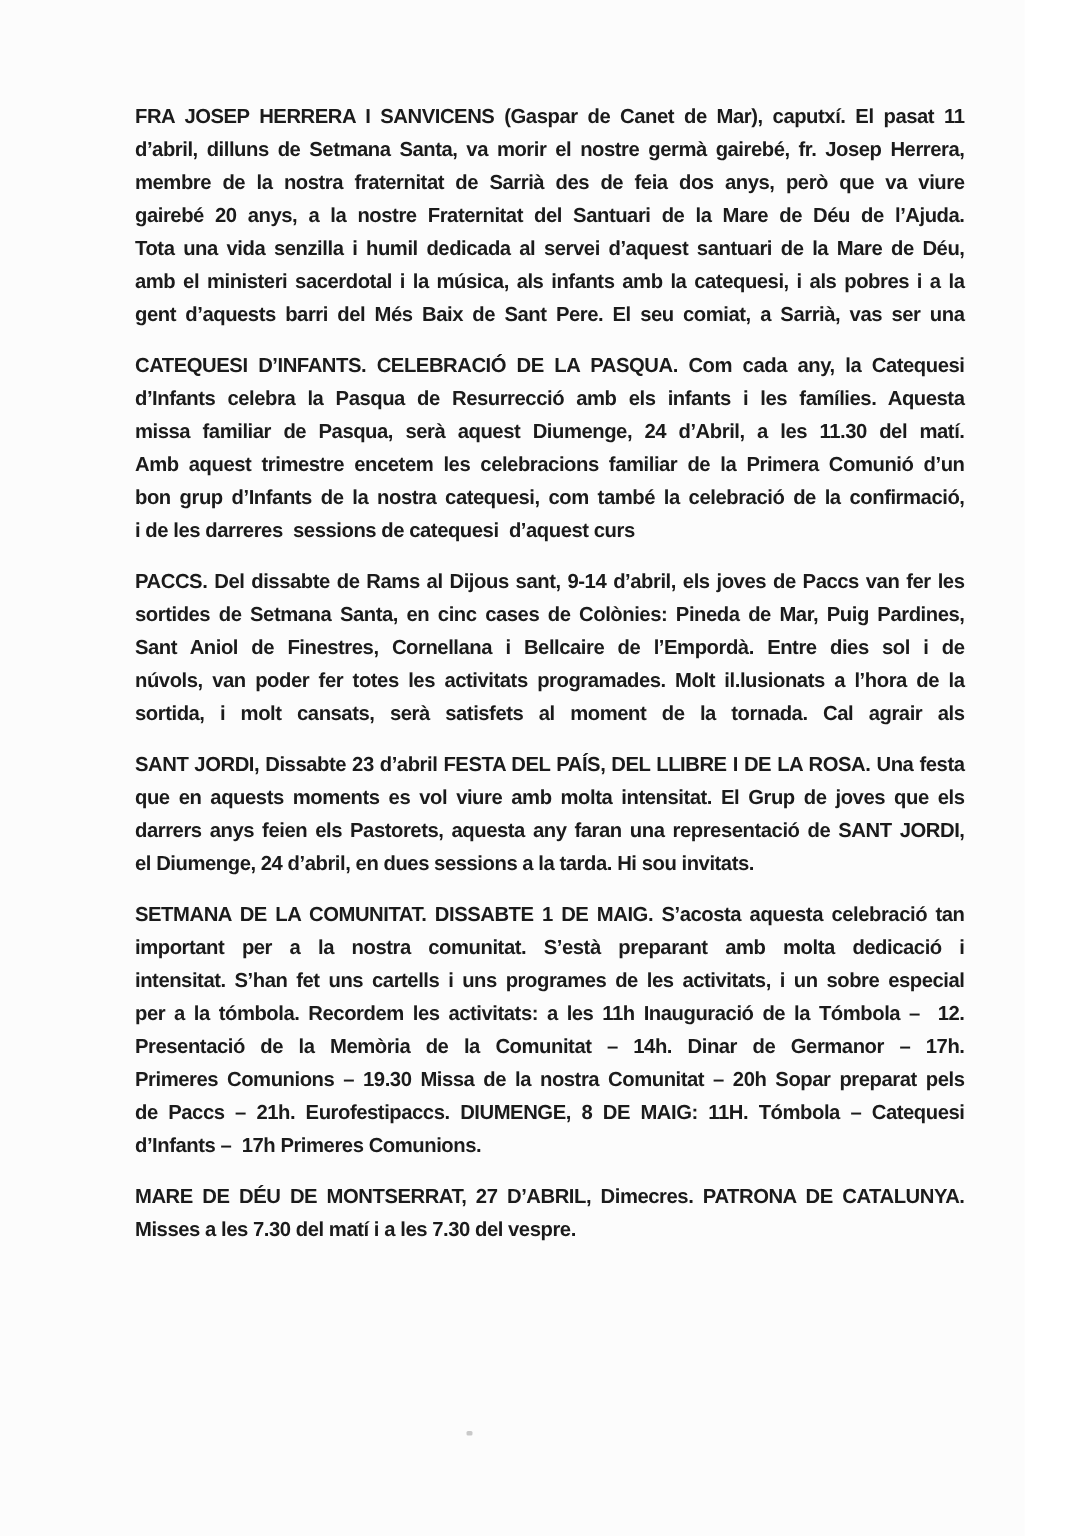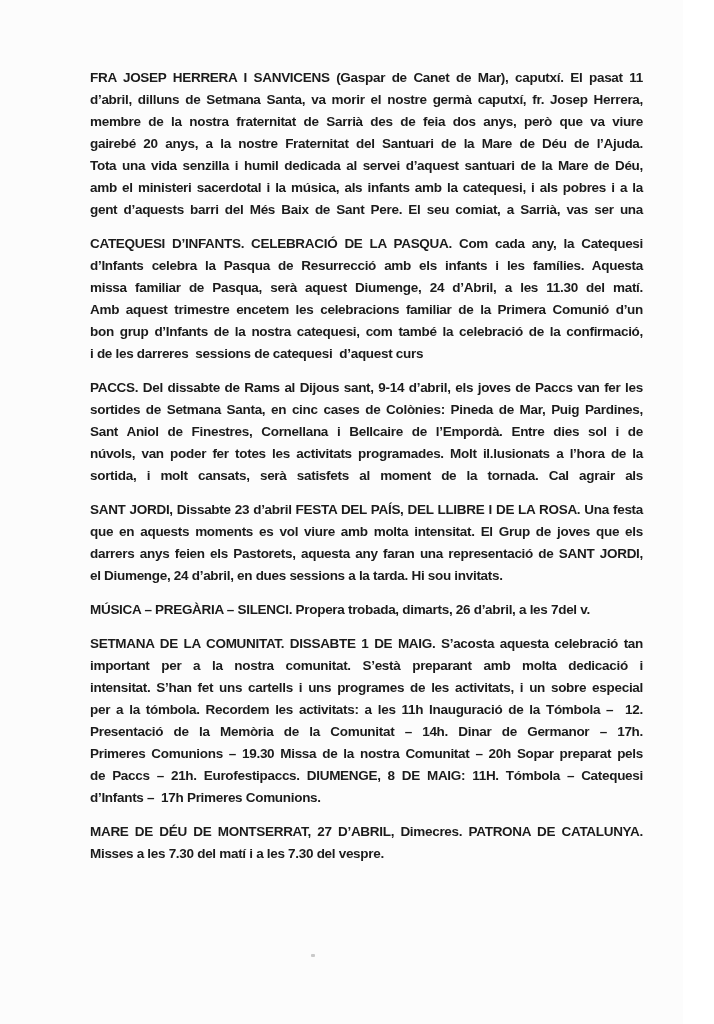--- a/index.html
+++ b/index.html
@@ -44,21 +44,21 @@
     border-radius: 1px;
   }
 </style>
 </head>
 <body>
 
 <div class="page">
   <div class="text-block" id="text-block">
       <p class="para">
         <span class="line">FRA JOSEP HERRERA I SANVICENS (Gaspar de Canet de Mar), caputxí. El pasat 11</span>
-        <span class="line">d’abril, dilluns de Setmana Santa, va morir el nostre germà caputxí, fr. Josep Herrera,</span>
+        <span class="line">d’abril, dilluns de Setmana Santa, va morir el nostre germà gairebé, fr. Josep Herrera,</span>
         <span class="line">membre de la nostra fraternitat de Sarrià des de feia dos anys, però que va viure</span>
         <span class="line">gairebé 20 anys, a la nostre Fraternitat del Santuari de la Mare de Déu de l’Ajuda.</span>
         <span class="line">Tota una vida senzilla i humil dedicada al servei d’aquest santuari de la Mare de Déu,</span>
         <span class="line">amb el ministeri sacerdotal i la música, als infants amb la catequesi, i als pobres i a la</span>
         <span class="line">gent d’aquests barri del Més Baix de Sant Pere. El seu comiat, a Sarrià, vas ser una</span>
       </p>
       <p class="para">
         <span class="line">CATEQUESI D’INFANTS. CELEBRACIÓ DE LA PASQUA. Com cada any, la Catequesi</span>
         <span class="line">d’Infants celebra la Pasqua de Resurrecció amb els infants i les famílies. Aquesta</span>
         <span class="line">missa familiar de Pasqua, serà aquest Diumenge, 24 d’Abril, a les 11.30 del matí.</span>
@@ -73,23 +73,20 @@
         <span class="line">núvols, van poder fer totes les activitats programades. Molt il.lusionats a l’hora de la</span>
         <span class="line">sortida, i molt cansats, serà satisfets al moment de la tornada. Cal agrair als</span>
       </p>
       <p class="para">
         <span class="line">SANT JORDI, Dissabte 23 d’abril FESTA DEL PAÍS, DEL LLIBRE I DE LA ROSA. Una festa</span>
         <span class="line">que en aquests moments es vol viure amb molta intensitat. El Grup de joves que els</span>
         <span class="line">darrers anys feien els Pastorets, aquesta any faran una representació de SANT JORDI,</span>
         <span class="line last">el Diumenge, 24 d’abril, en dues sessions a la tarda. Hi sou invitats.</span>
       </p>
       <p class="para">
-        <span class="line last">MÚSICA – PREGÀRIA – SILENCI. Propera trobada, dimarts, 26 d’abril, a les 7del v.</span>
-      </p>
-      <p class="para">
         <span class="line">SETMANA DE LA COMUNITAT. DISSABTE 1 DE MAIG. S’acosta aquesta celebració tan</span>
         <span class="line">important per a la nostra comunitat. S’està preparant amb molta dedicació i</span>
         <span class="line">intensitat. S’han fet uns cartells i uns programes de les activitats, i un sobre especial</span>
         <span class="line">per a la tómbola. Recordem les activitats: a les 11h Inauguració de la Tómbola – &nbsp;12.</span>
         <span class="line">Presentació de la Memòria de la Comunitat – 14h. Dinar de Germanor – 17h.</span>
         <span class="line">Primeres Comunions – 19.30 Missa de la nostra Comunitat – 20h Sopar preparat pels</span>
         <span class="line">de Paccs – 21h. Eurofestipaccs. DIUMENGE, 8 DE MAIG: 11H. Tómbola – Catequesi</span>
         <span class="line last">d’Infants – &nbsp;17h Primeres Comunions.</span>
       </p>
       <p class="para">

